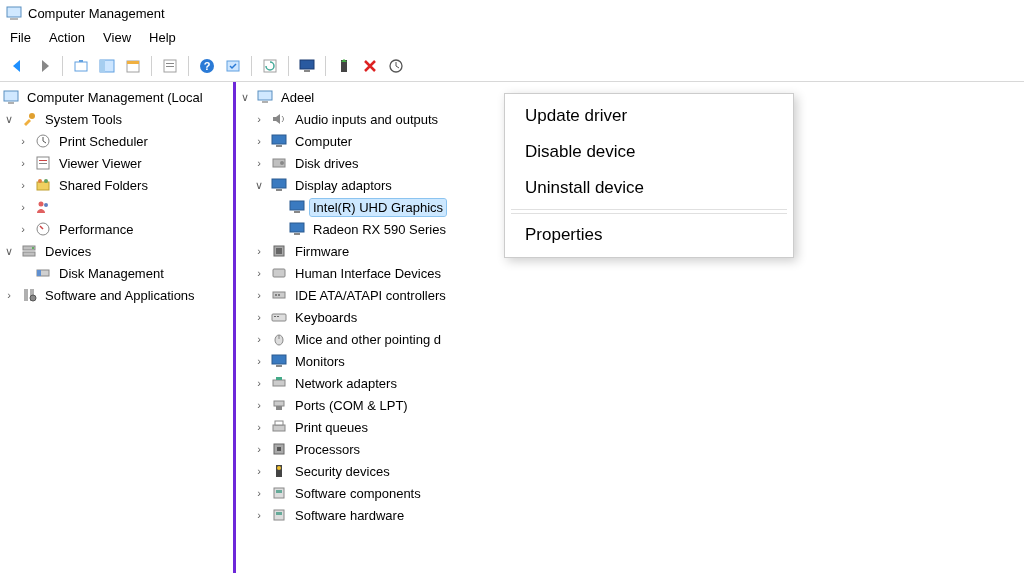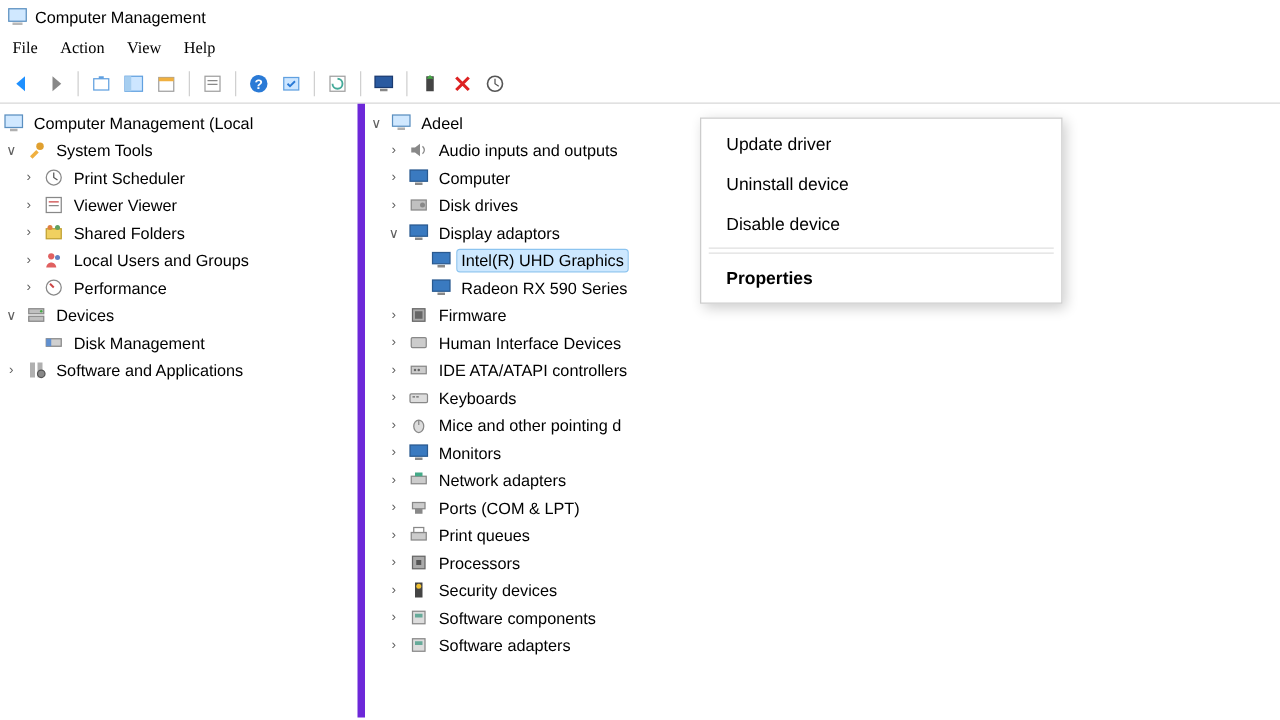--- a/index.html
+++ b/index.html
@@ -23,21 +23,20 @@
     background: #fff;
     text-align: right;
   }
   .titlebar .icon-slot { width: 16px; height: 16px; display:flex;align-items:center;justify-content:center;}
   .titlebar .title { font-size: 13px; }
   .menubar {
     display: flex;
     gap: 18px;
     padding: 4px 10px 6px;
     font-size: 13px;
-    font-family: Liberation Serif, serif;
   }
   .menubar span { cursor: default; }
   .toolbar {
     display: flex;
     align-items: center;
     gap: 2px;
     padding: 2px 6px;
     height: 30px;
   }
   .toolbar .tb-btn {
@@ -48,22 +47,22 @@
   }
   .toolbar .sep {
     width:1px; height:20px; background:#d0d0d0; margin:0 4px;
   }
   .content {
     display: flex;
     height: calc(100% - 26px - 28px - 30px);
     border-top: 1px solid #d8d8d8;
   }
   .left-pane {
-    width: 292px;
-    border-right: 6px solid #6d28d9;
+    width: 236px;
+    border-right: 3px solid #6d28d9;
     padding: 4px 2px;
     overflow: hidden;
   }
   .right-pane {
     flex: 1;
     padding: 4px 2px;
     position: relative;
     overflow: hidden;
   }
   .tree-row {
@@ -98,26 +97,26 @@
   .indent3 { padding-left:50px; }
   .context-menu {
     position:absolute;
     left:268px;
     top:11px;
     width:290px;
     background:#fff;
     border:1px solid #ccc;
     box-shadow:3px 3px 10px rgba(0,0,0,.2);
     padding:4px 0;
-    font-size:14px;
+    font-size:17px;
   }
   .context-menu .mi {
     padding:8px 20px;
   }
-  .context-menu .mi.bold { font-weight:700;}
+  .context-menu .mi.bold { font-weight:400;}
   .context-menu .msep {
     height:1px; background:#e0e0e0; margin:3px 6px;
   }
   svg { display:block; }
 </style>
 </head>
 <body>
 
 <div class="titlebar">
   <span class="icon-slot">
@@ -277,21 +276,20 @@
     </div>
     <div class="tree-row indent1">
       <span class="exp">›</span>
       <span class="ic">
           <svg width="16" height="16">
             <circle cx="6" cy="5" r="2.5" fill="#e06060"></circle>
             <circle cx="11" cy="6" r="2" fill="#6080c0"></circle>
             <path d="M2 14c0-3 3-4 4-4s4 1 4 4z" fill="#e06060"></path>
           </svg>
         </span>
-      <span class="lbl">Local Users and Groups</span>
     </div>
     <div class="tree-row indent1">
       <span class="exp">›</span>
       <span class="ic">
           <svg width="16" height="16">
             <circle cx="8" cy="8" r="6" fill="#fff" stroke="#888"></circle>
             <path d="M8 8L5 5" stroke="#c44" stroke-width="1.5"></path>
           </svg>
         </span>
       <span class="lbl">Performance</span>
@@ -521,26 +519,26 @@
       <span class="lbl">Software components</span>
     </div>
     <div class="tree-row indent1">
       <span class="exp">›</span>
       <span class="ic">
           <svg width="16" height="16">
             <rect x="3" y="3" width="10" height="10" fill="#ddd" stroke="#888"></rect>
             <rect x="5" y="5" width="6" height="3" fill="#6a9"></rect>
           </svg>
         </span>
-      <span class="lbl">Software adapters</span>
+      <span class="lbl">Software hardware</span>
     </div>
 
     <div class="context-menu">
       <div class="mi">Update driver</div>
+      <div class="mi">Disable device</div>
       <div class="mi">Uninstall device</div>
-      <div class="mi">Disable device</div>
       <div class="msep"></div>
       <div class="msep"></div>
       <div class="mi bold">Properties</div>
     </div>
 
   </div>
 </div>
 
 </body></html>

